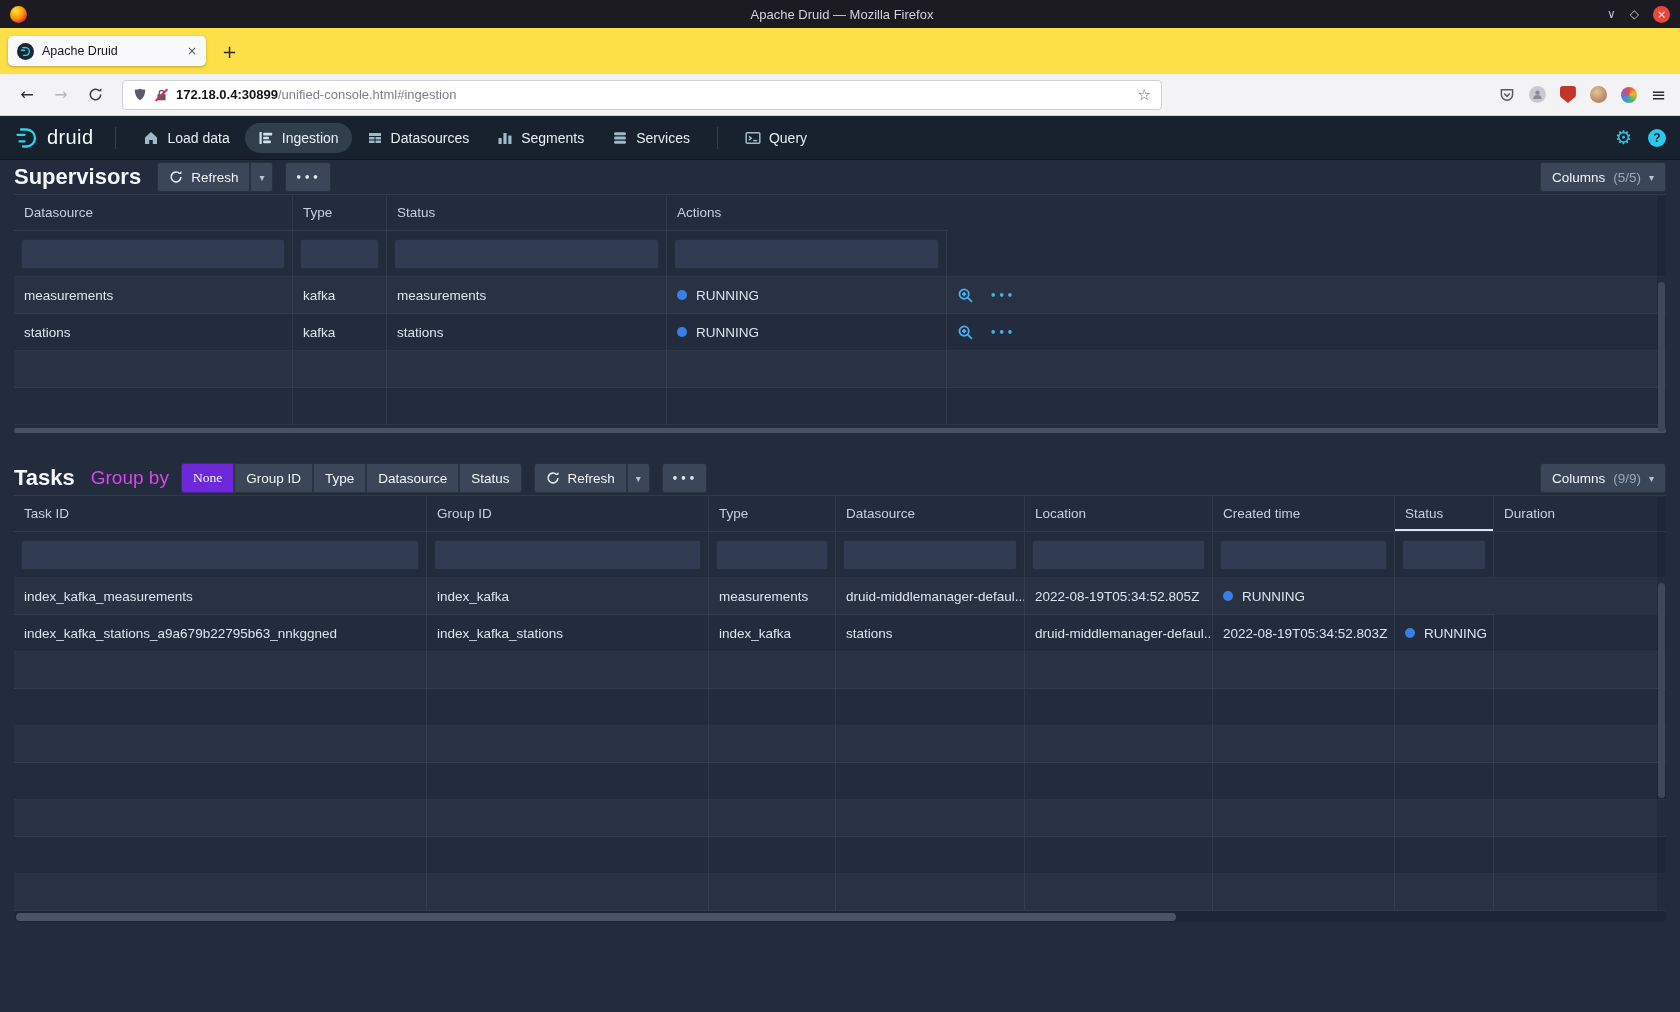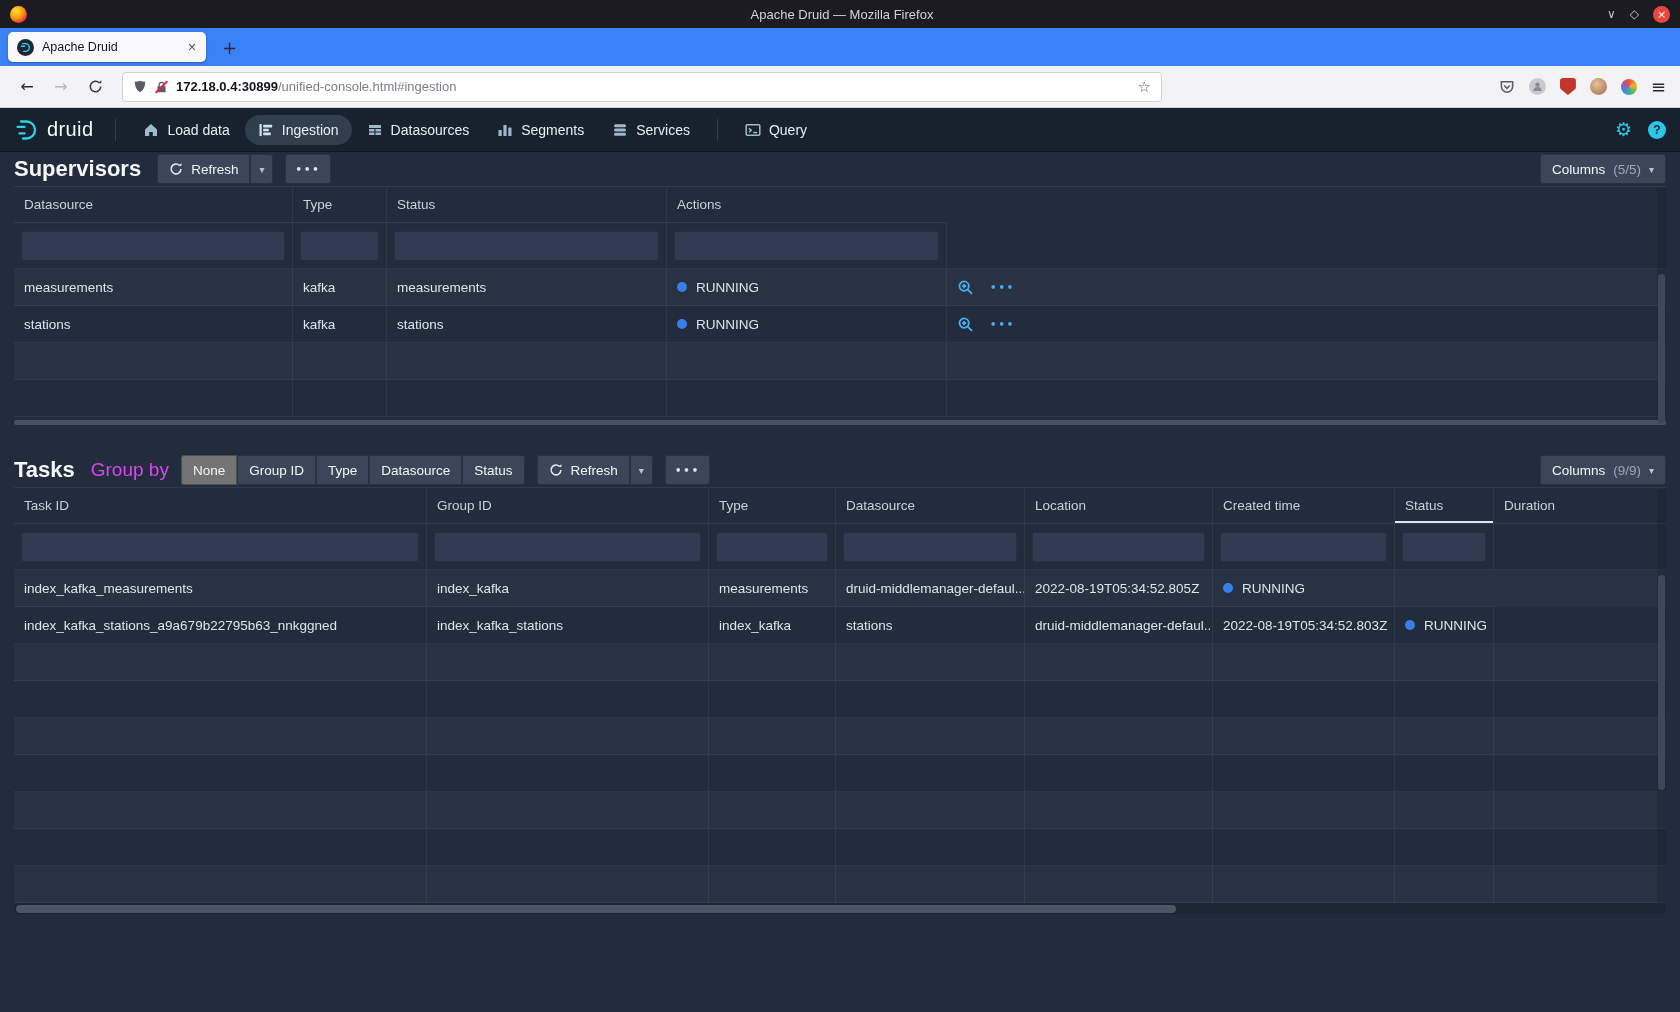--- a/index.html
+++ b/index.html
@@ -11,21 +11,21 @@
   .titlebar { height:28px; background:#1c1b22; display:flex; align-items:center; padding:0 10px; position:relative; }
   .fx-icon { width:17px; height:17px; border-radius:50%;
     background: radial-gradient(circle at 35% 30%, #ffe13e, #ff9a00 45%, #e3245b 78%, #b5007f); }
   .titlebar .title { position:absolute; left:4px; right:0; text-align:center; color:#d2d2da; font-size:13px; }
   .win-controls { margin-left:auto; display:flex; gap:14px; align-items:center; z-index:1; }
   .win-btn { color:#c3c3cc; font-size:12px; cursor:default; }
   .win-close { width:17px; height:17px; border-radius:50%; background:#e8473f; color:#fff;
     display:flex; align-items:center; justify-content:center; font-size:11px; line-height:1; }
 
   
-  .tabbar { height:38px; background:#3b82f6; display:flex; align-items:center; padding:0 8px; gap:6px; }
+  .tabbar { height:46px; background:#fde047; display:flex; align-items:center; padding:0 8px; gap:6px; }
   .tab { width:198px; height:30px; background:#f9f9fb; border-radius:5px; display:flex; align-items:center;
     gap:8px; padding:0 9px; box-shadow:0 1px 3px rgba(0,0,0,.28); }
   .favicon { width:17px; height:17px; border-radius:50%; background:#1d2733; display:flex; align-items:center; justify-content:center; flex:none; }
   .tab-title { font-size:12.5px; color:#15141a; flex:1; white-space:nowrap; overflow:hidden; }
   .tab-close { color:#53535c; font-size:12px; }
   .newtab { font-size:18px; color:#2b2a33; padding:0 10px; }
 
   
   .navbar { height:42px; background:#f3f3f6; display:flex; align-items:center; padding:0 12px; gap:4px;
     border-bottom:1px solid #d0d0d7; }
@@ -66,21 +66,21 @@
   .help { width:18px; height:18px; border-radius:50%; background:#2bc7e9; color:#14212e; font-size:12px;
     font-weight:bold; display:flex; align-items:center; justify-content:center; }
 
   
   .section-bar { display:flex; align-items:center; padding:2px 14px; gap:12px; }
   .tasks-bar { padding-top:28px; }
   .section-title { font-size:22px; font-weight:600; color:#f5f8fa; margin-right:4px; }
   .groupby-label { color:#d946ef; font-size:19px; }
   .btn { background:#3b4759; color:#f1f5f8; font-size:13.5px; height:30px; display:inline-flex; align-items:center;
     padding:0 12px; border-radius:3px; gap:8px; box-shadow: inset 0 0 0 1px rgba(16,22,26,.4); cursor:default; white-space:nowrap; }
-  .btn.active { background:#737373; }
+  .btn.active { background:#6d28d9;font-family:Liberation Serif, serif; }
   .btn-group { display:flex; }
   .btn-group .btn { border-radius:0; }
   .btn-group .btn:first-child { border-radius:3px 0 0 3px; }
   .btn-group .btn:last-child { border-radius:0 3px 3px 0; }
   .caret-btn { padding:0 9px; }
   .caret { color:#b7c3d1; font-size:10px; }
   .more-btn { padding:0 10px; font-size:10px; letter-spacing:2px; color:#dfe7ee; font-weight:bold; }
   .muted { color:#9aa8ba; }
   .columns-btn { margin-left:auto; }
   .refresh-icn { display:flex; color:#dfe7ee; }

